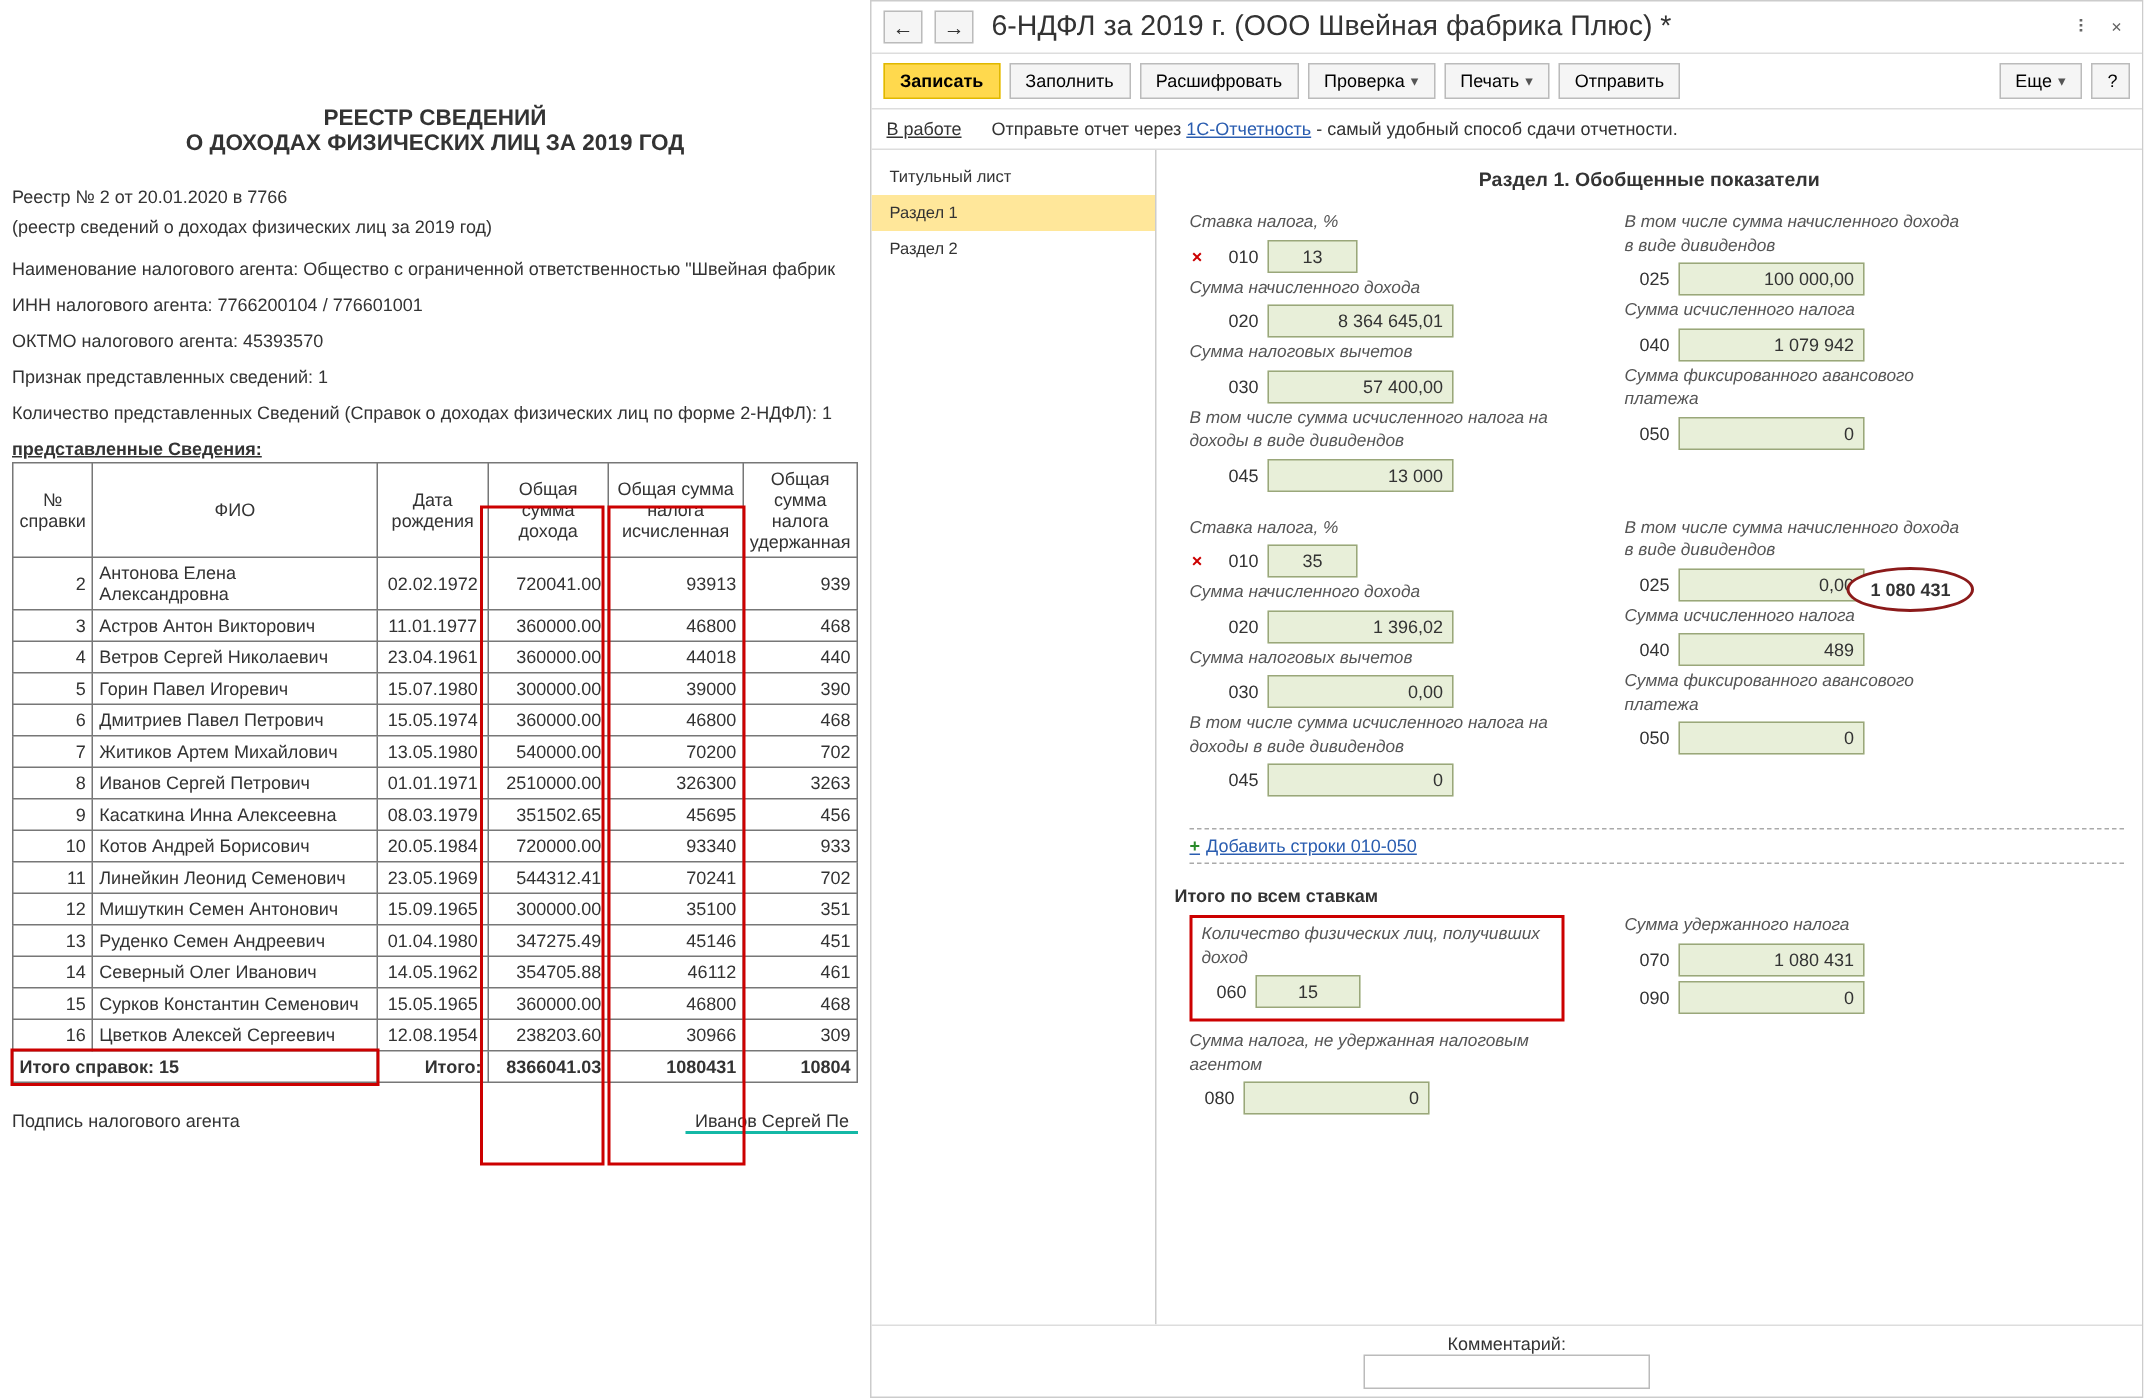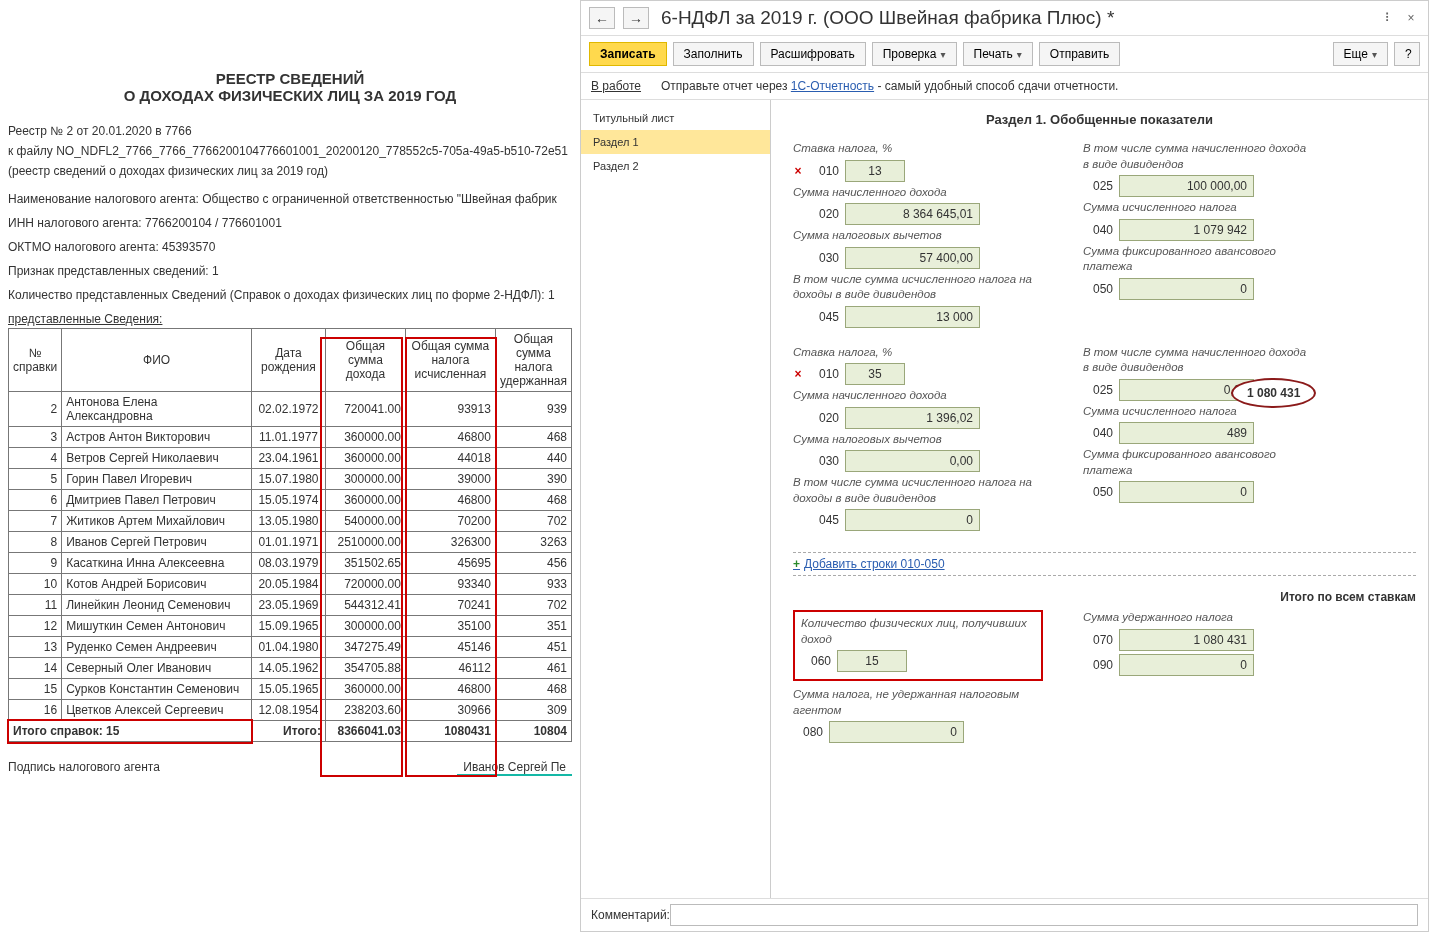--- a/index.html
+++ b/index.html
@@ -2,21 +2,21 @@
 <html><head>
 <meta charset="utf-8">
 <style>
 * { box-sizing: border-box; margin: 0; padding: 0; }
 body { font-family: Arial, sans-serif; font-size: 12px; color: #333; background: #fff; display: flex; width: 1429px; height: 932px; overflow: hidden; }
 .left-pane { width: 580px; padding: 10px 8px; overflow: hidden; background: #fff; }
 .right-pane { flex: 1; border: 1px solid #ccc; background: #fff; display: flex; flex-direction: column; position: relative; }
 .reg-title1 { text-align: center; font-weight: bold; font-size: 15px; margin-top: 60px; }
 .reg-title2 { text-align: center; font-weight: bold; font-size: 15px; margin-bottom: 18px; }
 .reg-info { font-size: 12px; line-height: 1.5; margin: 2px 0; }
-.reg-section { font-weight: normal; margin-top: 8px; margin-bottom: 2px; text-decoration: underline; }
+.reg-section { font-weight: bold; margin-top: 8px; margin-bottom: 2px; text-decoration: underline; }
 table.reg { border-collapse: collapse; width: 100%; font-size: 12px; }
 table.reg th, table.reg td { border: 1px solid #777; padding: 3px 4px; }
 table.reg th { text-align: center; font-weight: normal; }
 table.reg td.num { text-align: right; }
 table.reg td.cen { text-align: center; }
 .hl-box { outline: 2px solid #cc0000; }
 .totals-row td { font-weight: bold; }
 .sig-row { display: flex; justify-content: space-between; margin-top: 18px; font-size: 12px; }
 .sig-name { border-bottom: 2px solid #14b8a6; padding: 0 6px; }
 
@@ -41,41 +41,40 @@
 .nav-item.active { background: #ffe79a; }
 .form-area { flex: 1; overflow: auto; padding: 8px 12px; position: relative; }
 .form-area::-webkit-scrollbar { width: 14px; height: 14px; }
 .form-area::-webkit-scrollbar-thumb { background: #c8c8c8; border-radius: 3px; }
 .sec-title { text-align: center; font-weight: bold; font-size: 13px; margin: 4px 0 14px; }
 .block { margin-left: 10px; margin-bottom: 4px; }
 .lbl { font-style: italic; color: #555; font-size: 11.5px; line-height: 1.35; }
 .row { display: flex; align-items: center; gap: 6px; margin: 3px 0; }
 .code { width: 30px; text-align: right; font-size: 12px; }
 .fld { border: 1px solid #9aa77a; background: #e8efd9; padding: 3px 6px; text-align: right; font-size: 12px; min-width: 60px; }
-.fld.wide { width: 135px; }
+.fld.wide { width: 124px; }
 .fld.sm { width: 46px; text-align: center; }
 .x { color: #c00; font-weight: bold; width: 10px; text-align: center; }
 .pair { display: flex; gap: 30px; }
 .pair > div { flex: 0 0 auto; }
 .colR { margin-left: 10px; }
-.grp-head { font-weight: bold; font-size: 12px; margin: 14px 0 6px; text-align: right; }
+.grp-head { font-weight: bold; font-size: 12px; margin: 14px 0 6px; }
 .add-link { color: #2a5db0; text-decoration: underline; cursor: pointer; font-size: 12px; padding: 4px 0; display: inline-flex; align-items: center; gap: 4px; border-top: 1px dashed #aaa; border-bottom: 1px dashed #aaa; width: 100%; }
 .hl-red { border: 2px solid #cc0000; padding: 4px 6px; }
 .oval { position: absolute; border: 2px solid #8b1a1a; border-radius: 50%; padding: 6px 14px; font-weight: bold; font-size: 12px; background: #fff; }
-.comment-row { border-top: 1px solid #ddd; padding: 5px 10px; display: flex; align-items: center; gap: 0; }
+.comment-row { border-top: 1px solid #ddd; padding: 5px 10px; display: flex; align-items: center; gap: 0; flex-direction: column; }
 .comment-input { flex: 1; border: 1px solid #bbb; padding: 3px 6px; height: 22px; }
 </style>
 </head>
 <body>
 
 <div class="left-pane">
   <div class="reg-title1">РЕЕСТР СВЕДЕНИЙ</div>
   <div class="reg-title2">О ДОХОДАХ ФИЗИЧЕСКИХ ЛИЦ ЗА 2019 ГОД</div>
   <div class="reg-info">Реестр № 2 от 20.01.2020 в 7766</div>
-  <div class="reg-info">к файлу NO_NDFL2_7766_7766_7766200104776601001_20200120_778552c5-705a-49a5-b510-72e51</div>
   <div class="reg-info">(реестр сведений о доходах физических лиц за 2019 год)</div>
   <div class="reg-info" style="margin-top:10px">Наименование налогового агента: Общество с ограниченной ответственностью "Швейная фабрик</div>
   <div class="reg-info" style="margin-top:6px">ИНН налогового агента: 7766200104 / 776601001</div>
   <div class="reg-info" style="margin-top:6px">ОКТМО налогового агента: 45393570</div>
   <div class="reg-info" style="margin-top:6px">Признак представленных сведений: 1</div>
   <div class="reg-info" style="margin-top:6px">Количество представленных Сведений (Справок о доходах физических лиц по форме 2-НДФЛ): 1</div>
   <div class="reg-section">представленные Сведения:</div>
 
   <table class="reg">
     <thead>

